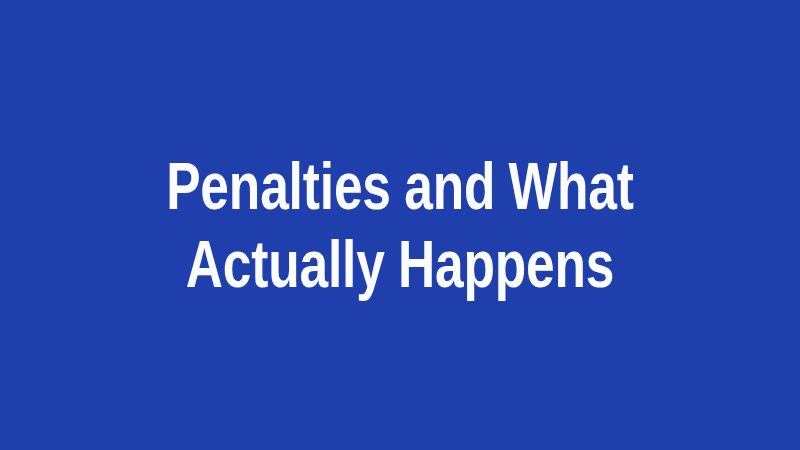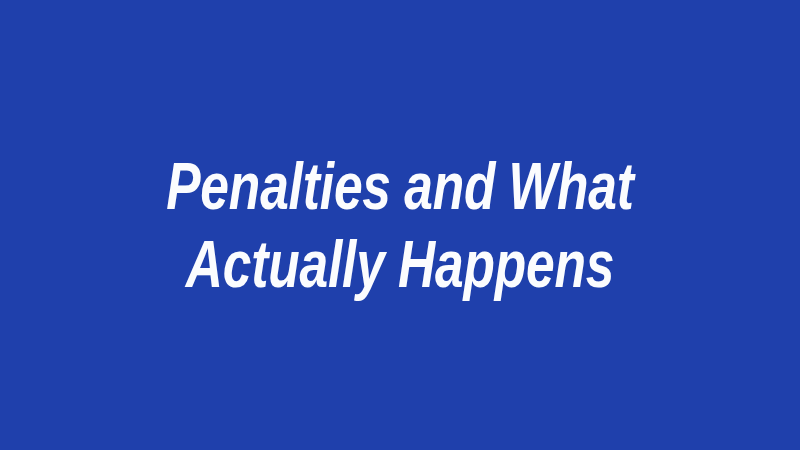--- a/index.html
+++ b/index.html
@@ -21,21 +21,20 @@
     box-sizing: border-box;
     display: flex;
     align-items: center;
     justify-content: center;
     background-color: #1f40ac; 
   }
 
   .title-block {
     width: 700px;
     text-align: center;
-    font-style: italic;
   }
 
   .title-text {
     display: block;
     margin: 0;
     color: #fbfcfe;
     font-family: "Liberation Sans Narrow", "Liberation Sans", sans-serif;
     font-weight: 700;
     font-size: 66px;
     line-height: 78px;

